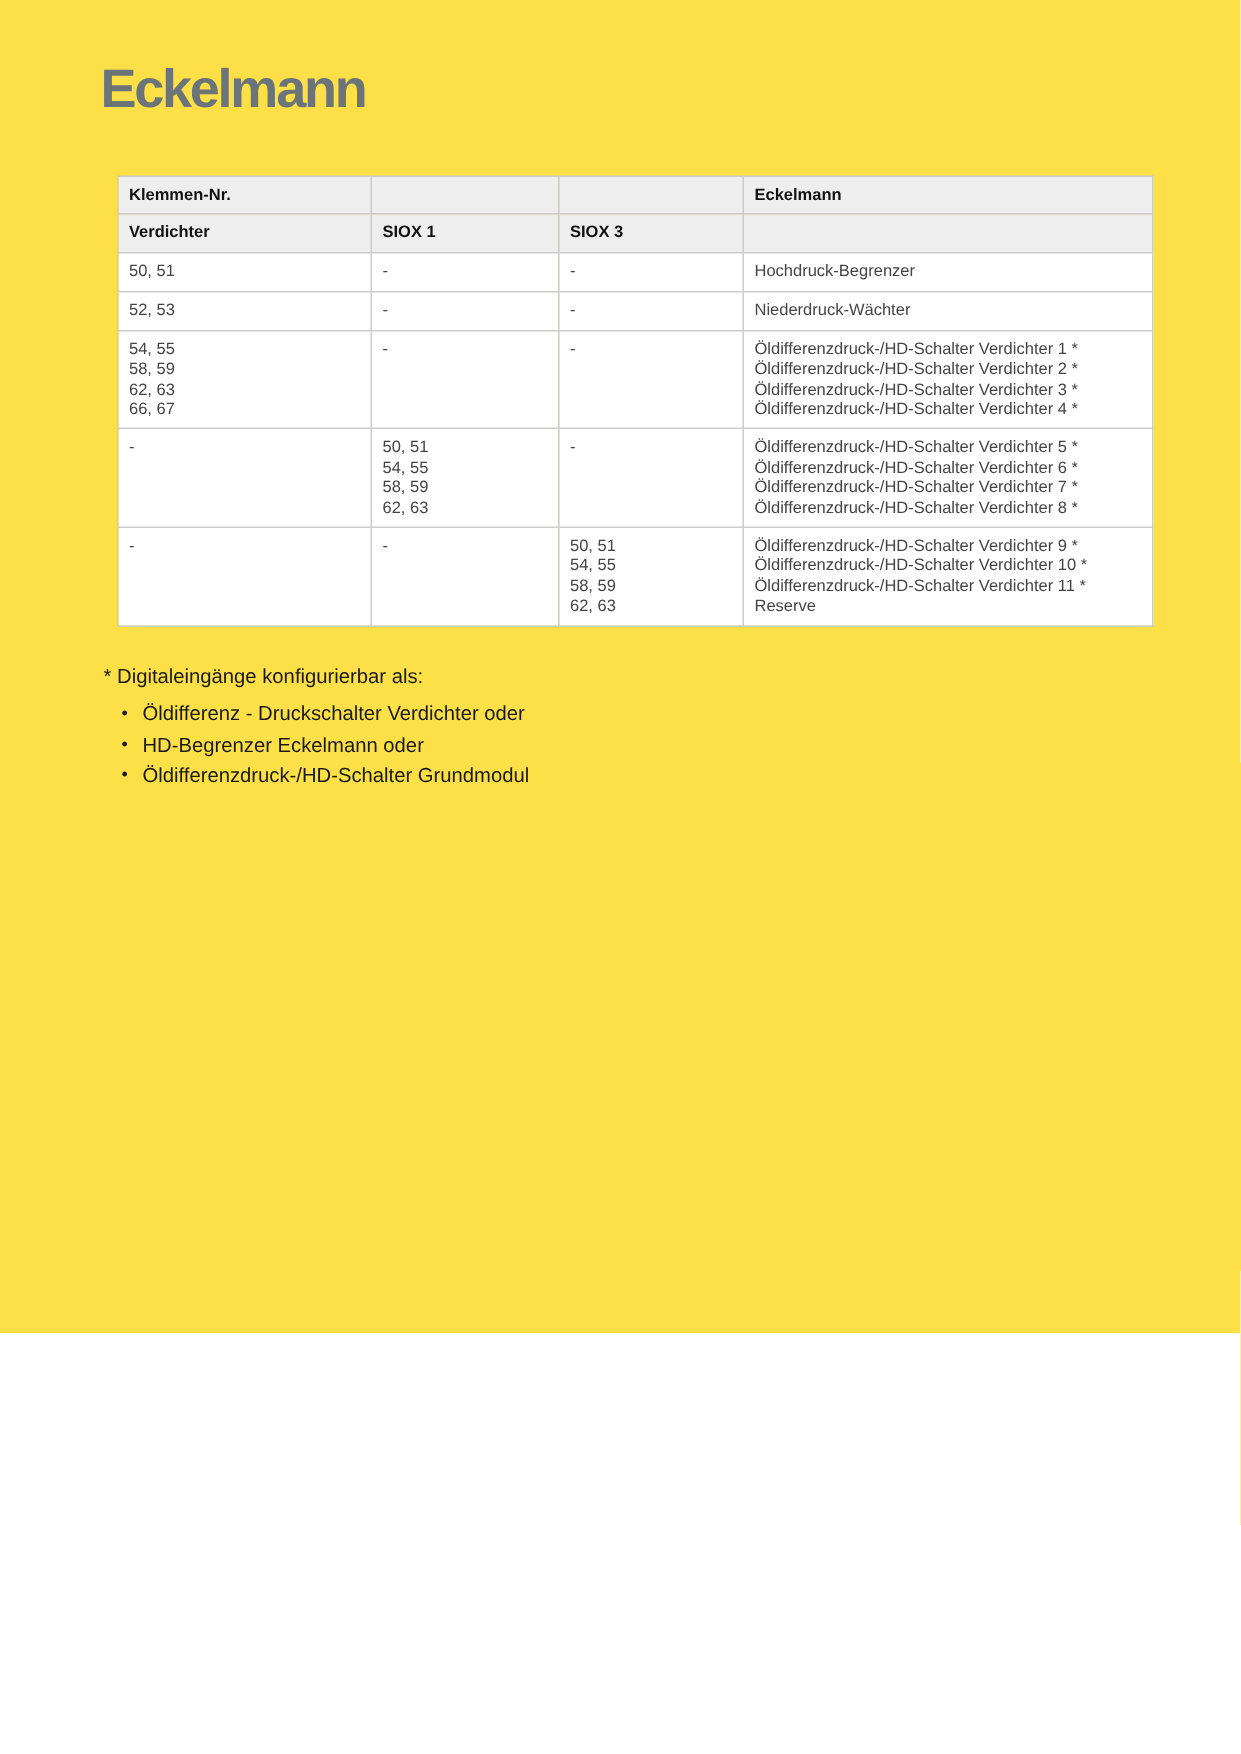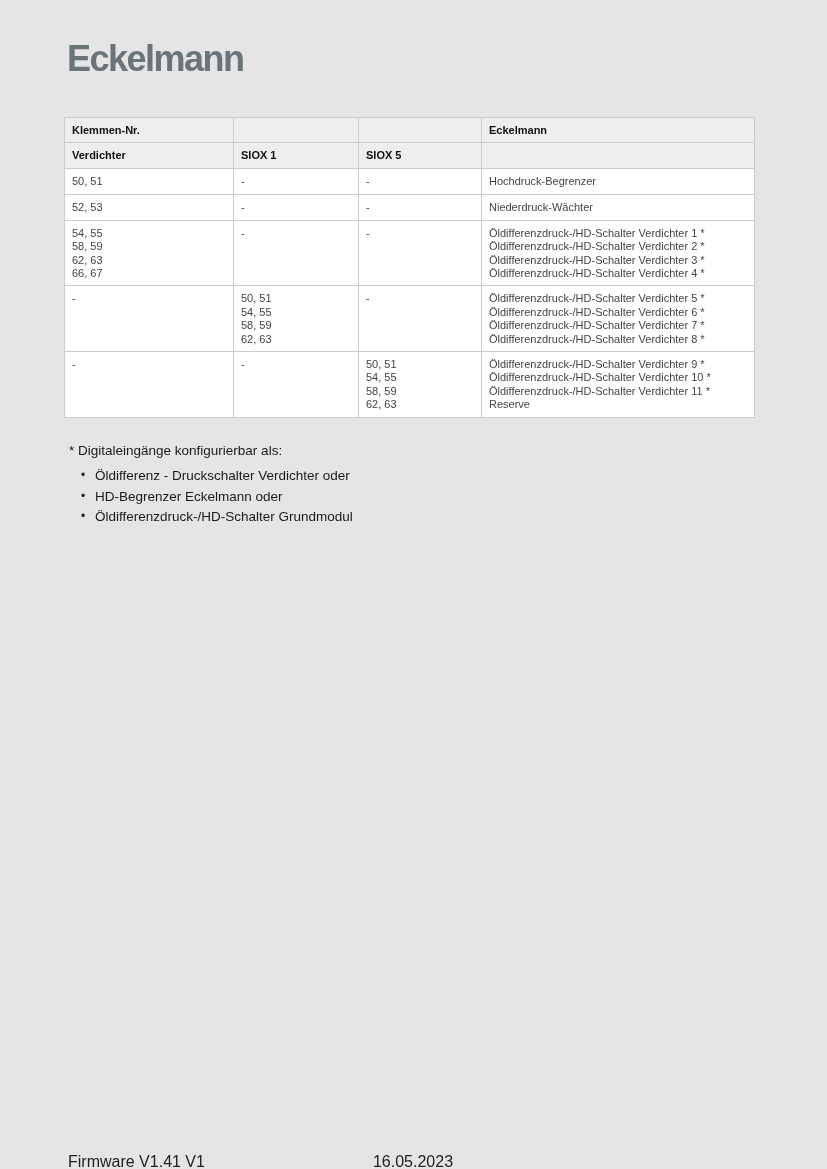--- a/index.html
+++ b/index.html
@@ -4,36 +4,36 @@
 <style>
   * { margin: 0; padding: 0; box-sizing: border-box; }
   html, body { background: #ffffff; }
   body {
     font-family: "Liberation Sans", sans-serif;
     color: #222;
   }
   .page {
     position: relative;
     width: 827px;
-    height: 1169px;
-    background: #e5e5e5;
+    height: 889px;
+    background: #fde047;
     overflow: hidden;
   }
   .logo {
     position: absolute;
     left: 67px;
     top: 38px;
     font-size: 36px;
     font-weight: bold;
     letter-spacing: -1.5px;
     color: #6b7478;
   }
   .tablewrap {
     position: absolute;
-    left: 64px;
+    left: 78px;
     top: 117px;
     width: 690px;
   }
   table.klemmen {
     width: 690px;
     border-collapse: collapse;
     table-layout: fixed;
     font-size: 11px;
     line-height: 13.4px;
   }
@@ -107,21 +107,21 @@
       <tbody>
           <tr>
         <th>Klemmen-Nr.</th>
         <th></th>
         <th></th>
         <th>Eckelmann</th>
       </tr>
       <tr>
         <th>Verdichter</th>
         <th>SIOX 1</th>
-        <th>SIOX 5</th>
+        <th>SIOX 3</th>
         <th></th>
       </tr>
       <tr class="single">
         <td class="pre">50, 51</td>
         <td class="pre">-</td>
         <td class="pre">-</td>
         <td class="pre">Hochdruck-Begrenzer</td>
       </tr>
       <tr class="single">
         <td class="pre">52, 53</td>

